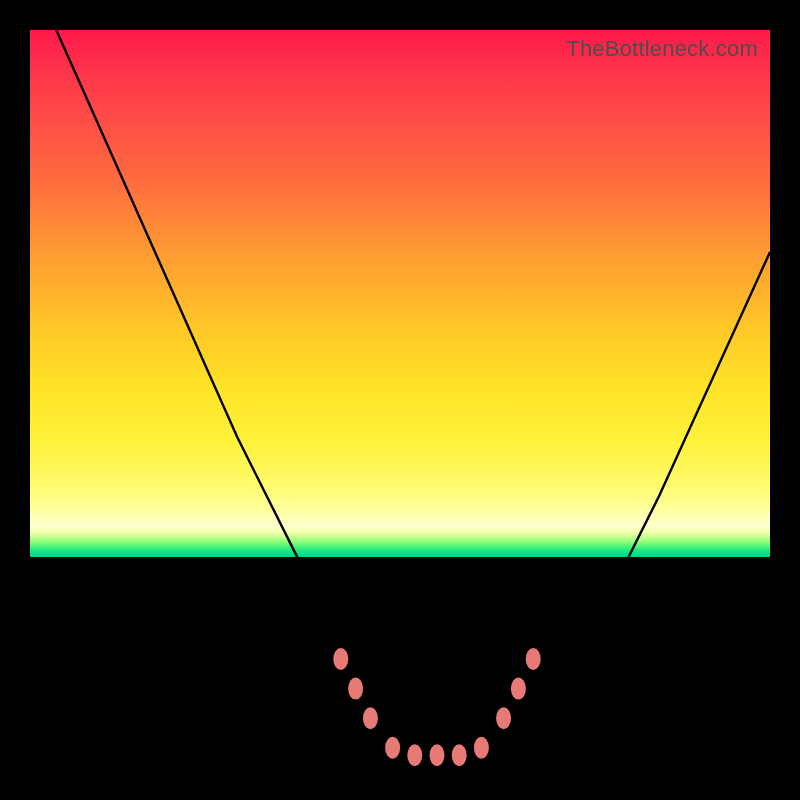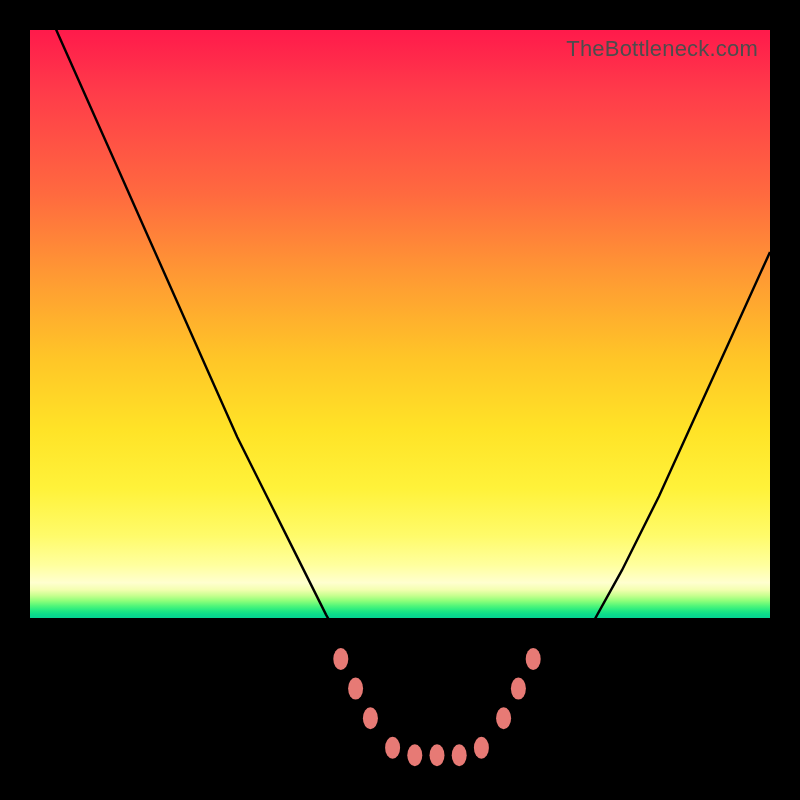--- a/index.html
+++ b/index.html
@@ -15,21 +15,21 @@
     position: relative;
     width: 800px;
     height: 800px;
     background: #000;
   }
   .plot {
     position: absolute;
     left: 30px;
     top: 30px;
     width: 740px;
-    height: 588px;
+    height: 527px;
     
     background: linear-gradient(
       to bottom,
       #ff1a4b 0%,
       #ff3a4a 10%,
       #ff6a3f 28%,
       #ff9a33 42%,
       #ffc627 56%,
       #ffe327 68%,
       #fff23a 78%,

